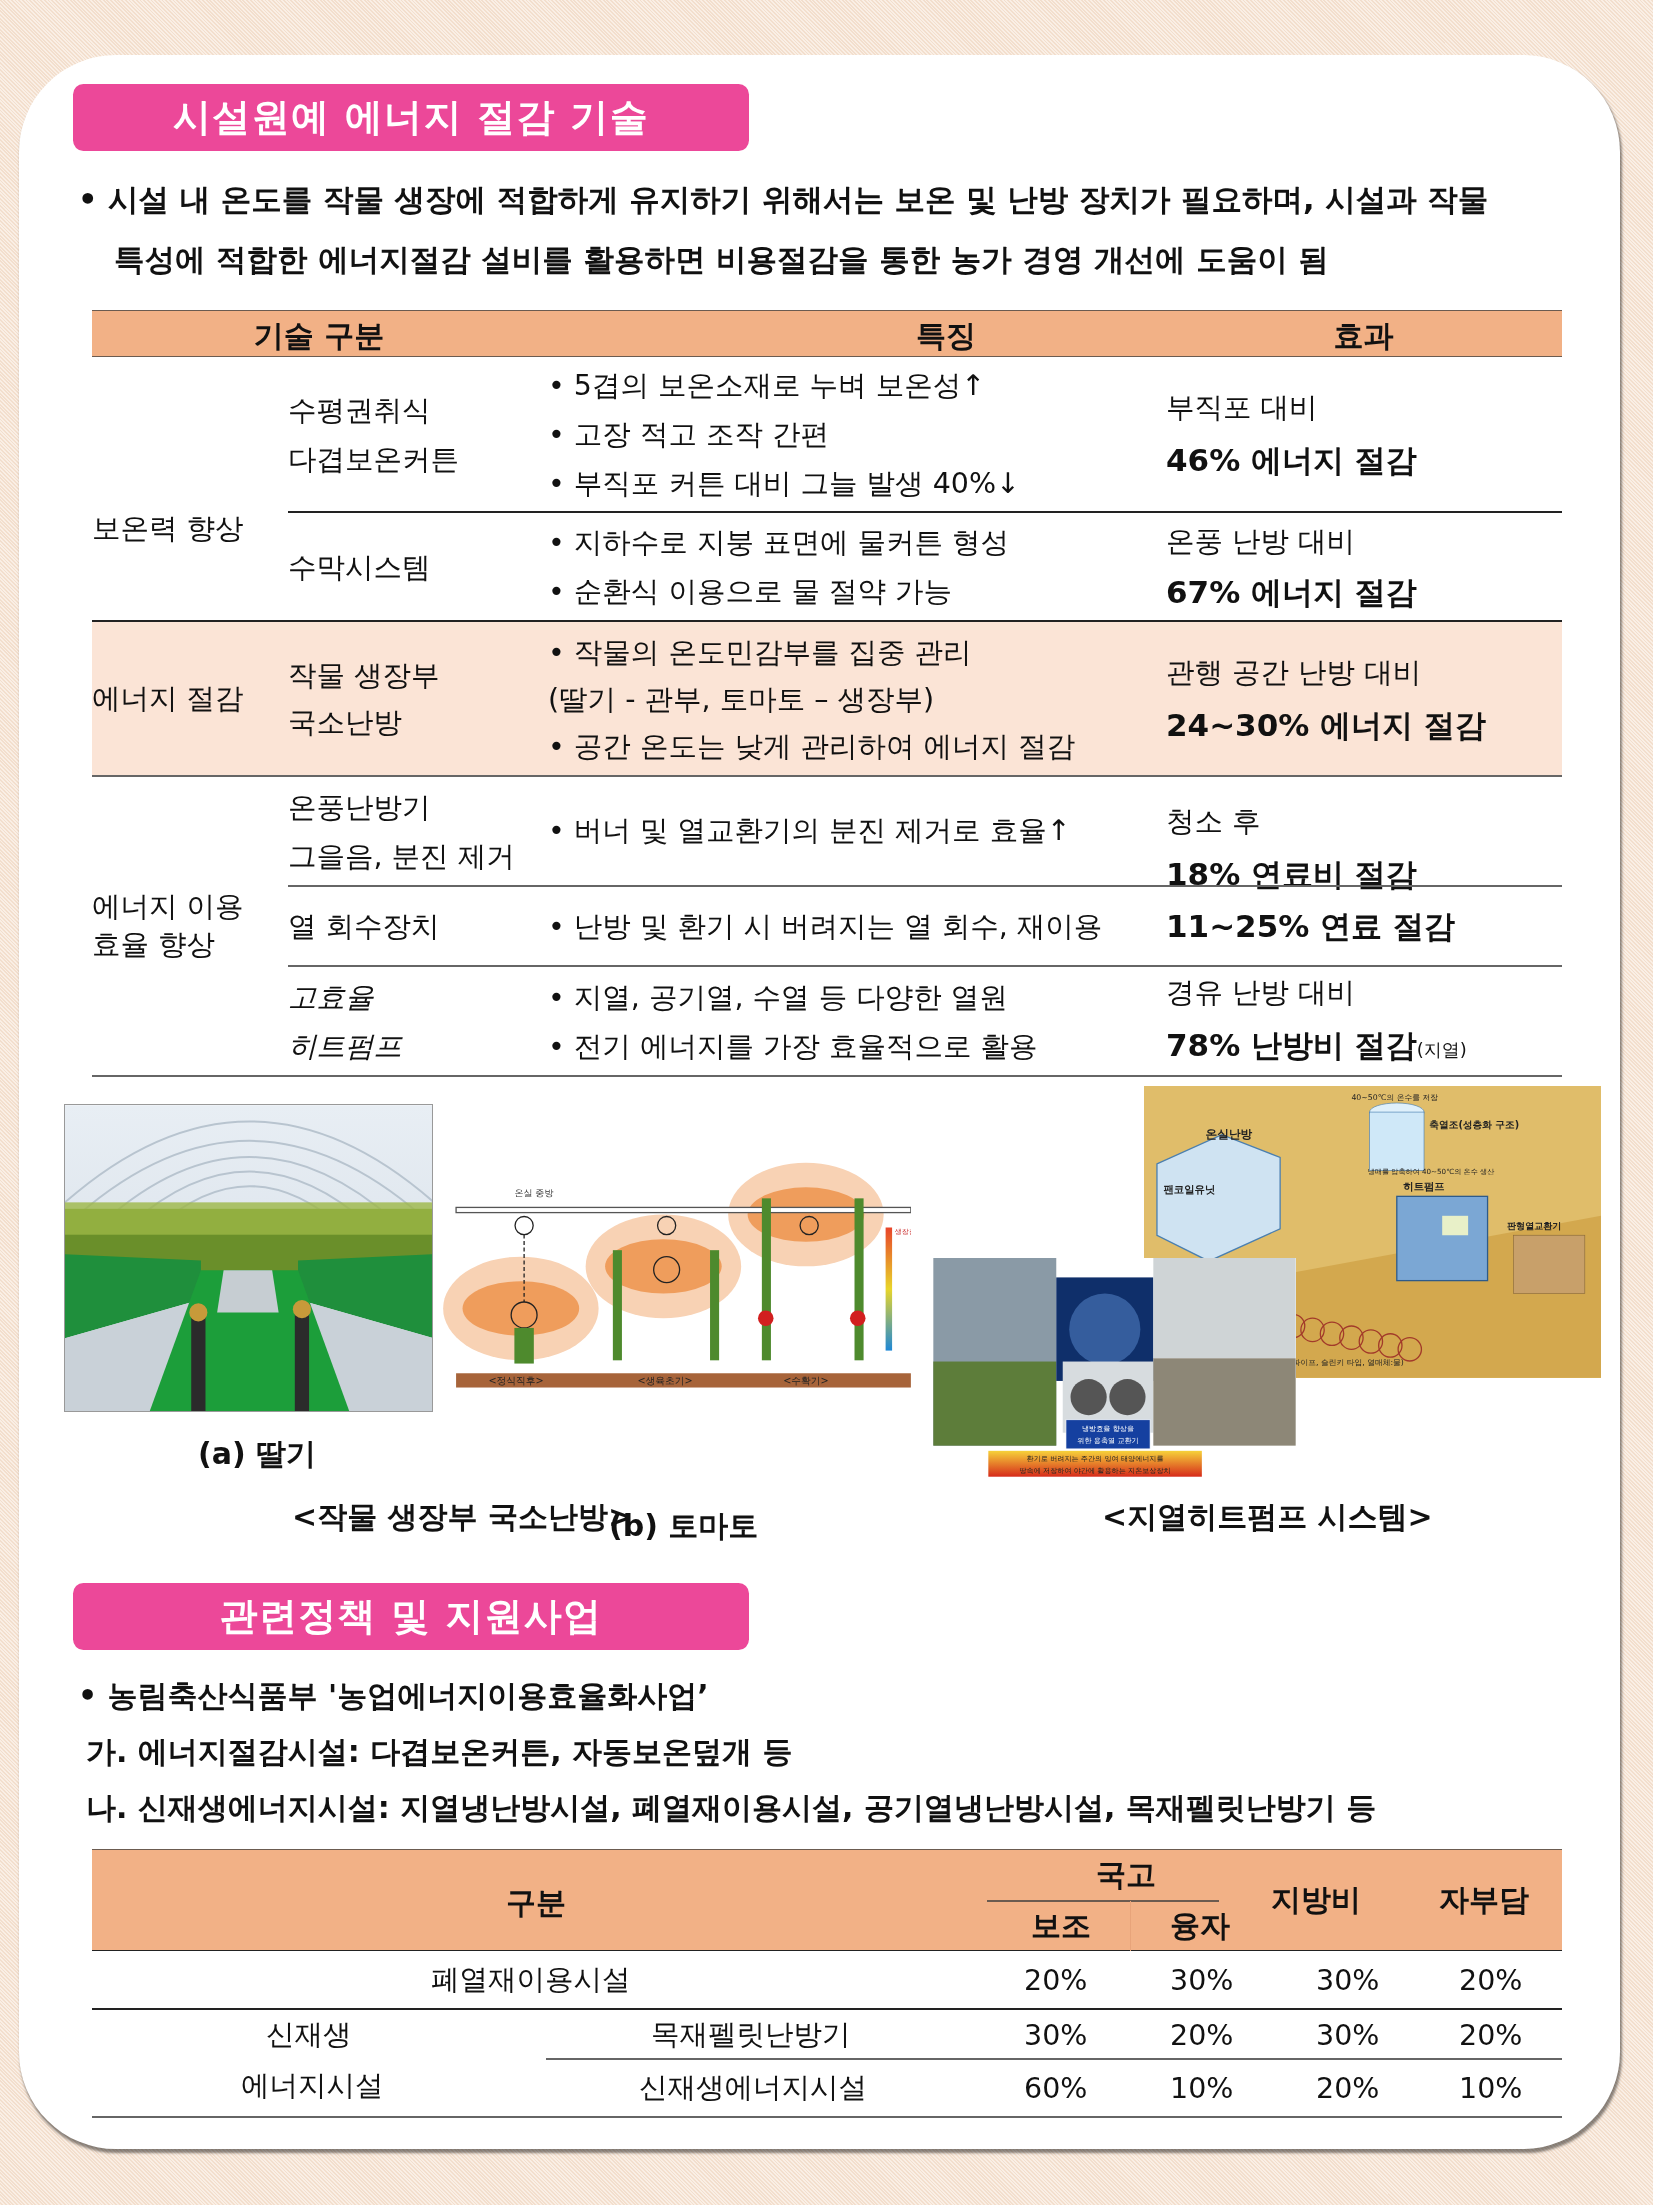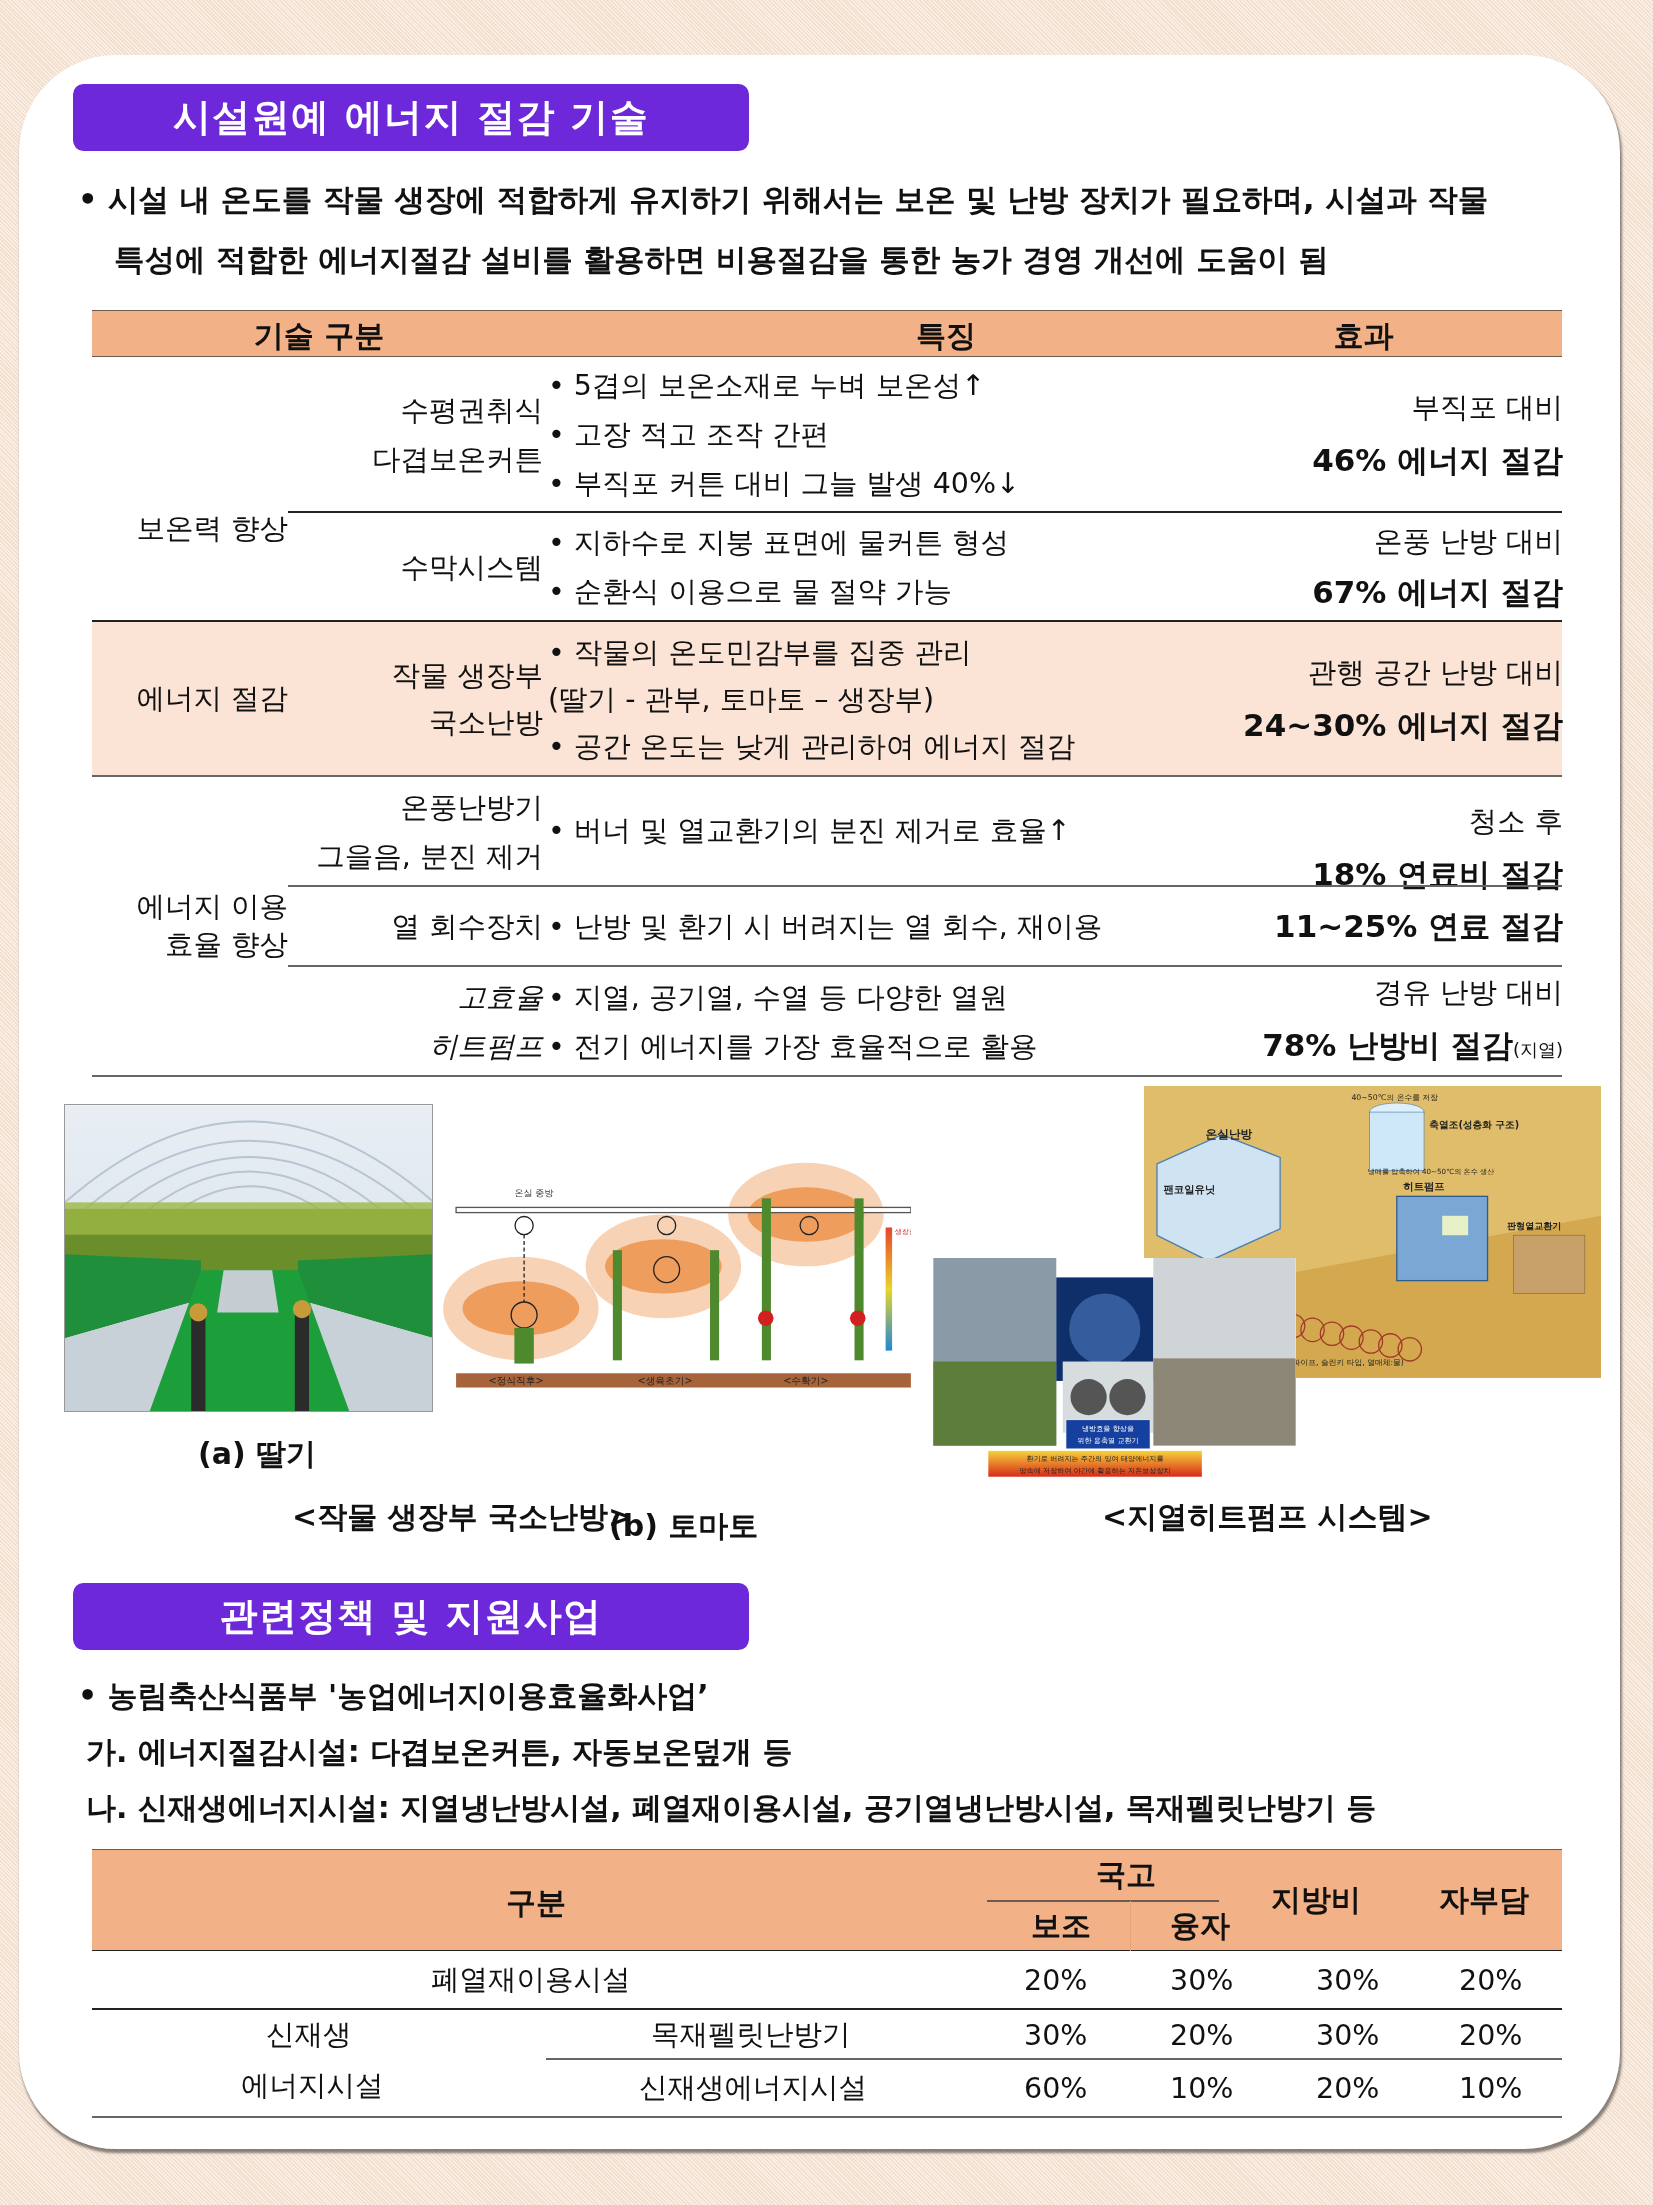--- a/index.html
+++ b/index.html
@@ -12,41 +12,41 @@
     color: #111;
     overflow: hidden;
   }
   .card {
     position: absolute; left: 19.4px; top: 55px; width: 1601px; height: 2094px;
     background: #fff; border-radius: 97px;
     box-shadow: 1.9px 3.2px 2.6px rgba(0,0,0,0.45);
   }
   .section-title {
     position: absolute; left: 73px; width: 676px; height: 67px;
-    background: #6d28d9; border-radius: 10.4px;
+    background: #ec4899; border-radius: 10.4px;
     color: #fff; font-weight: bold; font-size: 38px;
     display: flex; align-items: center; justify-content: center;
     letter-spacing: 1.3px;
   }
   .intro {
     position: absolute; left: 78px; top: 170px; width: 1510px;
     font-weight: bold; font-size: 30.5px; line-height: 60px;
   }
   .intro .line2 { padding-left: 36px; }
 
   
   .t1 { position: absolute; left: 92px; top: 310px; width: 1470px; }
   .t1 .hdr {
     position: absolute; left: 0; top: 0; width: 1470px; height: 47px;
     background: #F2B186; border-top: 1.9px solid #6b5b50; border-bottom: 1.9px solid #6b5b50;
     font-weight: bold; font-size: 30px;
   }
   .t1 .hdr span { position: absolute; top: 5.2px; text-align: center; }
   .cell { position: absolute; display: flex; flex-direction: column; justify-content: center; font-size: 28.5px; line-height: 45px; }
-  .cell.center { align-items: flex-end; text-align: center; }
+  .cell.center { align-items: flex-start; text-align: center; }
   .effect-main { font-weight: bold; font-size: 31px; }
   .effect-sub { font-size: 28.5px; }
   .small-note { font-size: 18px; font-weight: normal; }
   .feat { padding-left: 0; }
   .feat div { white-space: nowrap; }
   .hline { position: absolute; height: 1.9px; background: #666; }
   .hline.dark { background: #222; height: 1.9px; }
   .rowbg { position: absolute; background: #FBE4D6; }
 
   

